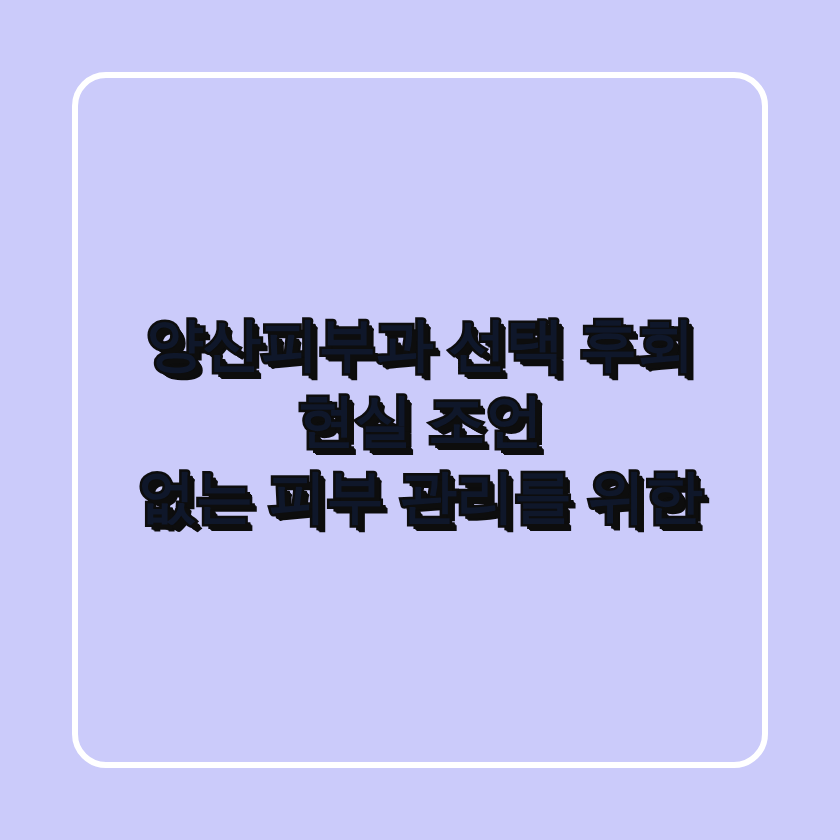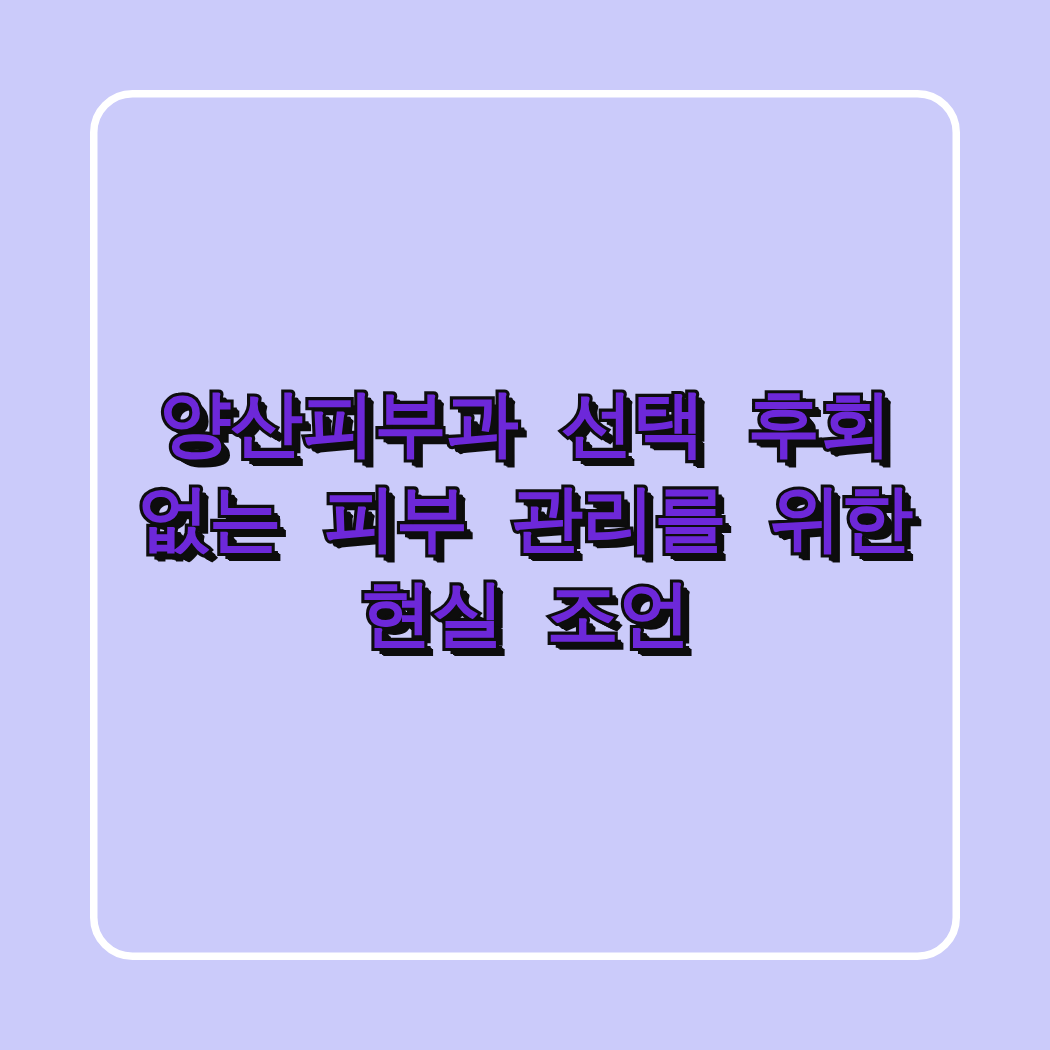--- a/index.html
+++ b/index.html
@@ -43,26 +43,26 @@
     position: relative;
     z-index: 2;
     width: 660px;
     text-align: center;
     padding: 0 10px;
     box-sizing: border-box;
   }
 
   .title-line {
     display: block;
-    font-family: Liberation Mono, monospace;
+    font-family: Liberation Sans, sans-serif;
     font-size: 58px;
     font-weight: 700;
     line-height: 76px;
     letter-spacing: -0.5px;
-    color: #6d28d9;
+    color: #0f172a;
     white-space: nowrap;
     
     -webkit-text-stroke: 5px #0d0d0d;
     paint-order: stroke fill;
     text-shadow:
        5px  5px 0 #0d0d0d,
        4px  5px 0 #0d0d0d,
        5px  4px 0 #0d0d0d,
        6px  6px 0 #0d0d0d,
        7px  7px 0 #0d0d0d;
@@ -70,17 +70,17 @@
 </style>
 </head>
 <body>
 
 <div class="thumbnail-card">
 
   <div class="inner-frame"></div>
 
   <div class="title-block">
     <span class="title-line">양산피부과 선택 후회</span>
+    <span class="title-line">현실 조언</span>
     <span class="title-line">없는 피부 관리를 위한</span>
-    <span class="title-line">현실 조언</span>
   </div>
 
 </div>
 
 </body></html>

